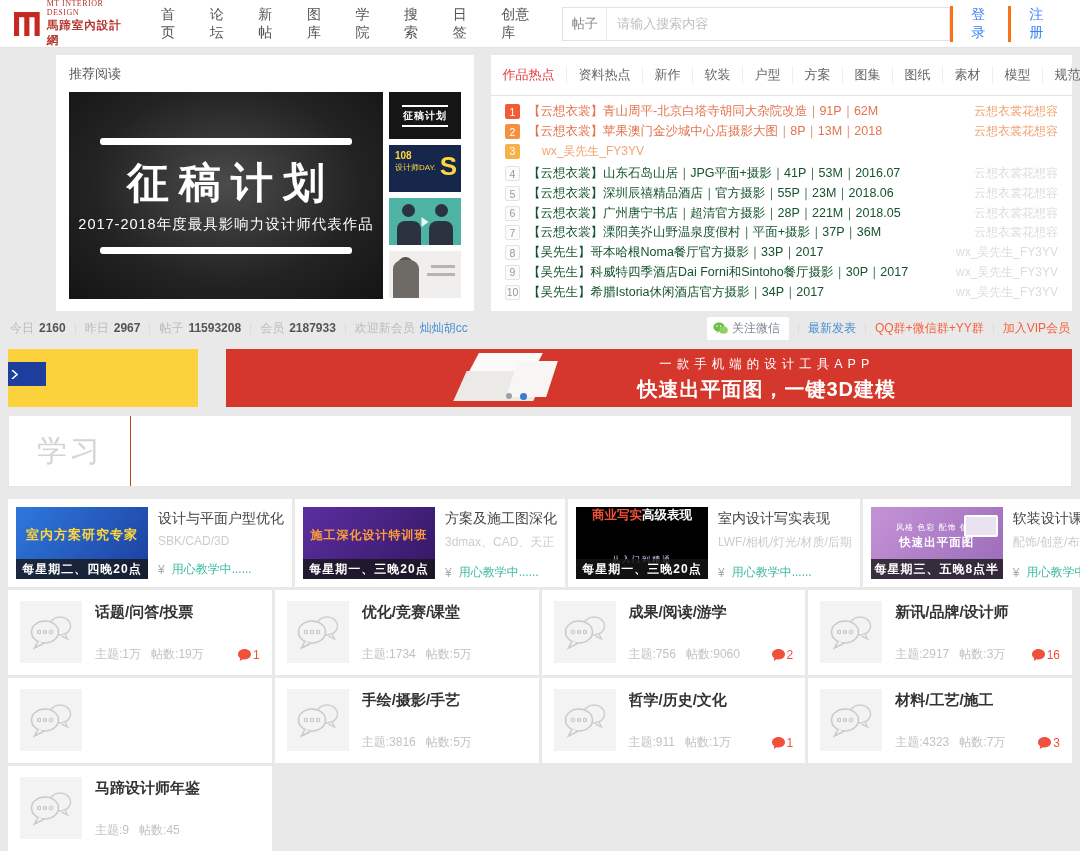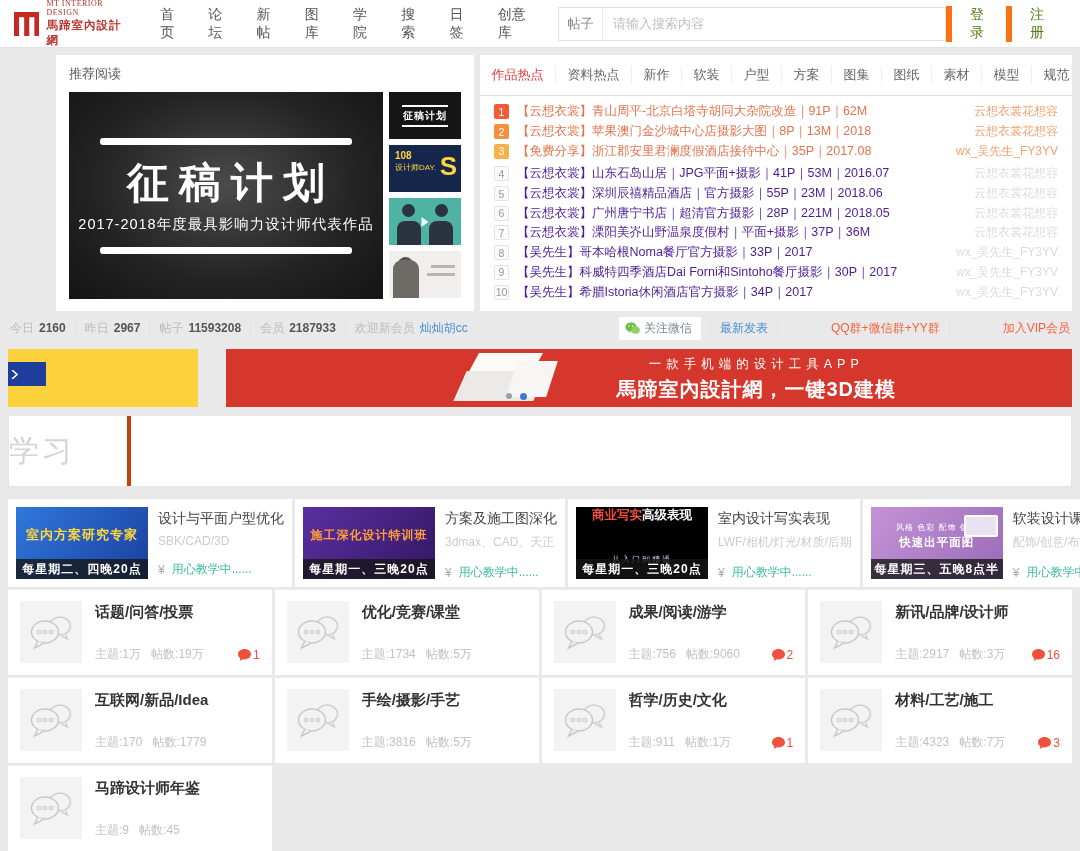--- a/index.html
+++ b/index.html
@@ -14,24 +14,24 @@
   .logo-txt div:last-child  { font-family:"Liberation Serif", serif; font-size:11.5px; color:#b5342c; font-weight:bold; letter-spacing:1px; margin-top:1px; }
   nav { display:flex; margin-left:22px; }
   nav a { font-size:14px; color:#555; text-decoration:none; padding:0 14px; cursor:pointer; }
   .search { margin-left:16px; display:flex; height:34px; border:1px solid #e2e2e2; background:#fff; }
   .search .cat { width:44px; display:flex; align-items:center; justify-content:center;
                  font-size:13px; color:#888; border-right:1px solid #e8e8e8; cursor:pointer; }
   .search input { width:342px; border:none; outline:none; padding:0 10px; font-size:13px; color:#666;
                   font-family:"Liberation Sans", sans-serif; }
   .search input::placeholder { color:#bfbfbf; }
   .auth { margin-left:auto; display:flex; align-items:center; height:100%; }
-  .auth a { font-size:14px; color:#4d7c0f; padding:0 18px; border-left:6px solid #f97316; text-decoration:none; cursor:pointer; }
+  .auth a { font-size:14px; color:#3b82f6; padding:0 18px; border-left:3px solid #f97316; text-decoration:none; cursor:pointer; }
 
   
-  .main { display:flex; gap:6px; margin:7px 8px 0;padding-left:48px; }
+  .main { display:flex; gap:17px; margin:7px 8px 0;padding-left:48px; }
   .reco { width:418px; background:#fff; padding:10px 13px 12px; }
   .reco-title { font-size:13px; color:#555; margin-bottom:9px; }
   .reco-body { display:flex; gap:6px; }
   .hero { flex:1; height:207px; background:radial-gradient(ellipse at 50% 45%, #4b4b4b 0%, #232323 60%, #141414 100%);
           display:flex; flex-direction:column; align-items:center; justify-content:center; color:#fff; cursor:pointer; }
   .hero .bar { width:80%; height:7px; background:#fff; border-radius:3px; }
   .hero h1 { font-size:42px; font-weight:bold; letter-spacing:10px; margin:10px 0 4px; text-indent:10px; }
   .hero p  { font-size:14.5px; margin-bottom:13px; letter-spacing:1px; }
   .thumbs { width:72px; display:flex; flex-direction:column; gap:6px; }
   .thumb { height:47px; position:relative; overflow:hidden; cursor:pointer; }
@@ -58,35 +58,35 @@
   .tabs { display:flex; align-items:center; height:41px; border-bottom:1px solid #e2e2e2; }
   .tabs span { font-size:13px; color:#666; padding:0 11.5px; border-right:1px solid #efefef; cursor:pointer; white-space:nowrap; }
   .tabs span:last-child { border-right:none; }
   .tabs span.active { color:#e4393c; }
   .hlist { padding:9px 14px 0 14px; }
   .hrow { display:flex; align-items:center; height:19.7px; font-size:12.5px; cursor:pointer; }
   .rank { flex:none; width:15px; height:15px; border-radius:2px; margin-right:8px; font-size:10.5px;
           display:flex; align-items:center; justify-content:center; color:#fff; }
   .r1 { background:#f25b36; } .r2 { background:#f5913e; } .r3 { background:#f8b04a; }
   .rn { background:#fbfbfb; border:1px solid #e3e3e3; color:#999; }
-  .hrow .t { flex:1; color:#4c1d95; white-space:nowrap; overflow:hidden; text-overflow:ellipsis; }
+  .hrow .t { flex:1; color:#14532d; white-space:nowrap; overflow:hidden; text-overflow:ellipsis; }
   .hrow .a { margin-left:14px; font-size:12px; color:#dcdcdc; white-space:nowrap; }
   .hrow.hot .t { color:#e4734d; }
   .hrow.hot .a { color:#f3a272; }
 
   
   .stats { display:flex; align-items:center; height:34px; margin:0 10px; font-size:12px; color:#bcbcbc; }
   .stats b { color:#555; font-weight:bold; margin-left:5px; }
   .vsep { width:1px; height:11px; background:#ddd; margin:0 9px; }
   .member { color:#4a90d2; margin-left:5px; cursor:pointer; }
   .stats .right { margin-left:auto; display:flex; align-items:center; }
   .wechat { background:#fff; padding:3px 9px 3px 6px; display:flex; align-items:center; gap:4px;
             color:#7c8a96; cursor:pointer; border-radius:2px; }
   .lnk-blue { color:#4a90d2; cursor:pointer; }
-  .lnk-orange { color:#f8603c; cursor:pointer;margin-left:44px; }
+  .lnk-orange { color:#f8603c; cursor:pointer; }
 
   
   .banner { margin:4px 8px 0; height:58px; display:flex; }
   .b-left { width:190px; background:#fcd23c; position:relative; cursor:pointer; }
   .b-left .blue { position:absolute; left:0; top:13px; width:38px; height:24px; background:#1e3e9e;
                   display:flex; align-items:center; padding-left:3px; }
   .b-gap { width:28px; }
   .b-right { flex:1; background:#d6372c; position:relative; overflow:hidden; cursor:pointer; }
   .fp { position:absolute; left:228px; top:2px; width:120px; height:54px; }
   .fp i { position:absolute; background:#f4f3f1; display:block; }
@@ -97,22 +97,22 @@
   .fp .d2 { left:66px; top:42px; width:7px; height:7px; border-radius:50%; background:#3a7bd5; }
   .ad-copy { position:absolute; right:176px; top:7px; text-align:center; color:#fff; }
   .ad-copy .l1 { font-size:12.5px; letter-spacing:5px; }
   .ad-copy .l2 { font-size:20px; font-weight:bold; margin-top:3px; letter-spacing:1px; }
   .use-btn { position:absolute; right:20px; top:14px; background:#2fa198; border:1px solid #63bdb4;
              color:#fff; font-size:15px; padding:5px 26px; letter-spacing:3px; cursor:pointer;
              font-family:"Liberation Sans", sans-serif; }
 
   
   .learn { margin:8px 8px 0; background:#fff; height:72px; border:1px solid #e6e6e6; display:flex; align-items:stretch; }
-  .learn h2 { width:122px; display:flex; align-items:center; font-size:30px;
-              font-weight:normal; color:#d4d4d4; letter-spacing:3px; border-right:4px solid #c2410c; }
+  .learn h2 { width:122px; display:flex; align-items:center; padding-left:28px; font-size:30px;
+              font-weight:normal; color:#d4d4d4; letter-spacing:3px; border-right:1px solid #c2410c; }
 
   
   .courses { margin:12px 8px 0; display:grid; grid-template-columns:repeat(4,1fr); gap:3px; }
   .course { background:#fff; height:88px; padding:8px; display:flex; gap:10px; cursor:pointer; }
   .cimg { width:132px; height:72px; flex:none; position:relative; overflow:hidden;
           display:flex; flex-direction:column; align-items:center; justify-content:center; text-align:center; }
   .cimg .cap { position:absolute; left:0; right:0; bottom:0; height:20px; background:rgba(22,22,22,.78);
                color:#fff; font-size:12px; font-weight:bold; display:flex; align-items:center; justify-content:center;
                letter-spacing:1px; white-space:nowrap; }
   .ci1 { background:linear-gradient(130deg,#2f78dd 0%,#1b3f9e 100%); }
@@ -237,21 +237,20 @@
         <span class="t">【云想衣裳】青山周平-北京白塔寺胡同大杂院改造｜91P｜62M</span>
         <span class="a">云想衣裳花想容</span>
       </div>
       <div class="hrow hot">
         <span class="rank r2">2</span>
         <span class="t">【云想衣裳】苹果澳门金沙城中心店摄影大图｜8P｜13M｜2018</span>
         <span class="a">云想衣裳花想容</span>
       </div>
       <div class="hrow hot">
         <span class="rank r3">3</span>
-        <span class="t">【免费分享】浙江郡安里君澜度假酒店接待中心｜35P｜2017.08</span>
         <span class="a">wx_吴先生_FY3YV</span>
       </div>
       <div class="hrow">
         <span class="rank rn">4</span>
         <span class="t">【云想衣裳】山东石岛山居｜JPG平面+摄影｜41P｜53M｜2016.07</span>
         <span class="a">云想衣裳花想容</span>
       </div>
       <div class="hrow">
         <span class="rank rn">5</span>
         <span class="t">【云想衣裳】深圳辰禧精品酒店｜官方摄影｜55P｜23M｜2018.06</span>
@@ -333,21 +332,21 @@
   <div class="b-right">
     <div class="fp">
       <i class="a1"></i>
         <i class="a2"></i>
         <i class="a3"></i>
         <i class="d1"></i>
         <i class="d2"></i>
     </div>
     <div class="ad-copy">
       <div class="l1">一款手机端的设计工具APP</div>
-      <div class="l2">馬蹄室內設計網，一键3D建模</div>
+      <div class="l2">快速出平面图，一键3D建模</div>
     </div>
   </div>
 </div>
 
 <div class="learn">
   <h2>学习</h2>
 </div>
 
 <div class="courses">
   <div class="course">
@@ -520,28 +519,20 @@
       <svg width="44" height="36" viewBox="0 0 44 36" fill="none">
         <ellipse cx="31" cy="12" rx="10.5" ry="9" stroke="#cfcfcf" stroke-width="1.4"></ellipse>
         <path d="M36 20 l2.5 5 -6-3" stroke="#cfcfcf" stroke-width="1.4" fill="#f3f3f3"></path>
         <ellipse cx="16" cy="18" rx="13.5" ry="11" fill="#f3f3f3" stroke="#c9c9c9" stroke-width="1.5"></ellipse>
         <path d="M9 27 l-3.5 7 9-4.5" fill="#f3f3f3" stroke="#c9c9c9" stroke-width="1.5"></path>
         <circle cx="10" cy="18" r="1.7" stroke="#c9c9c9" stroke-width="1.2"></circle>
         <circle cx="16" cy="18" r="1.7" stroke="#c9c9c9" stroke-width="1.2"></circle>
         <circle cx="22" cy="18" r="1.7" stroke="#c9c9c9" stroke-width="1.2"></circle>
       </svg>
     </div>
-    <div class="fbody">
-      <div class="ft">互联网/新品/Idea</div>
-      <div class="fstats">
-        <span class="pair"><span class="tl">主题:</span><span class="tv">170</span></span>
-        <span class="pair"><span class="pl">帖数:</span><span class="pv">1779</span></span>
-
-      </div>
-    </div>
   </div>
 
   <div class="forum">
     <div class="ficon">
       <svg width="44" height="36" viewBox="0 0 44 36" fill="none">
         <ellipse cx="31" cy="12" rx="10.5" ry="9" stroke="#cfcfcf" stroke-width="1.4"></ellipse>
         <path d="M36 20 l2.5 5 -6-3" stroke="#cfcfcf" stroke-width="1.4" fill="#f3f3f3"></path>
         <ellipse cx="16" cy="18" rx="13.5" ry="11" fill="#f3f3f3" stroke="#c9c9c9" stroke-width="1.5"></ellipse>
         <path d="M9 27 l-3.5 7 9-4.5" fill="#f3f3f3" stroke="#c9c9c9" stroke-width="1.5"></path>
         <circle cx="10" cy="18" r="1.7" stroke="#c9c9c9" stroke-width="1.2"></circle>

